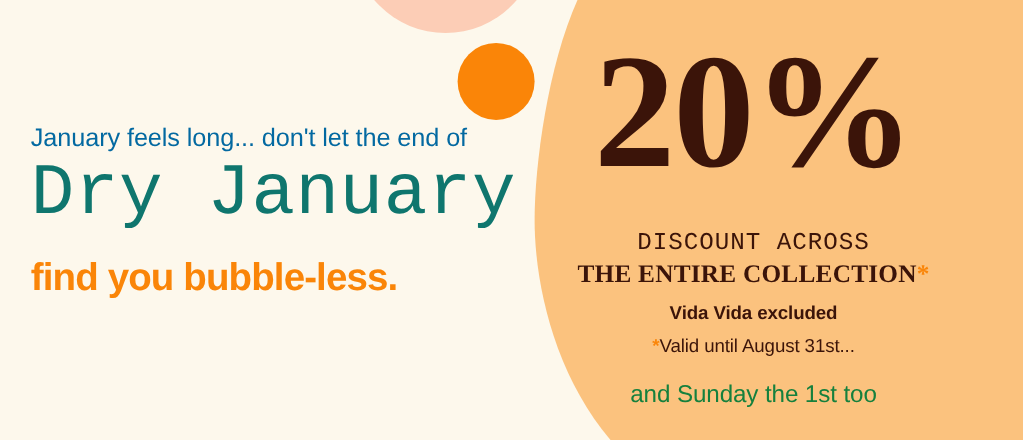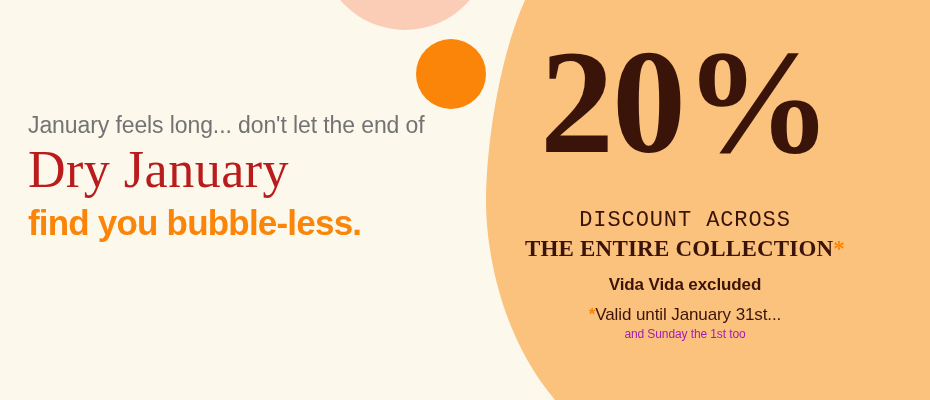--- a/index.html
+++ b/index.html
@@ -72,48 +72,48 @@
   }
 
   
   #left-content {
     position: absolute;
     left: 28px;
     top: 112px;
     width: 440px;
   }
   .tagline {
-    color: #737373;
+    color: #0369a1;
     font-family: "Liberation Sans", sans-serif;
     font-size: 23px;
     font-weight: 400;
     letter-spacing: -0.1px;
     line-height: 1.15;
     white-space: nowrap;
     margin: 0;
   }
   .headline-serif {
-    color: #b91c1c;
-    font-family: Liberation Serif, serif;
-    font-size: 52px;
+    color: #0f766e;
+    font-family: Liberation Mono, monospace;
+    font-size: 66px;
     font-weight: 400;
     line-height: 1.0;
     letter-spacing: 0.5px;
     white-space: nowrap;
     margin: 6px 0 0 0;
   }
   .subline-orange {
     color: #FA8508;
     font-family: "Liberation Sans", sans-serif;
     font-size: 35px;
     font-weight: 700;
     letter-spacing: -0.8px;
     line-height: 1.0;
     white-space: nowrap;
-    margin: 9px 0 0 0;
+    margin: 25px 0 0 0;
   }
 
   
   .pct-wrap {
     position: absolute;
     left: 0;
     top: 28px;
     width: 490px;
     text-align: center;
   }
@@ -169,27 +169,27 @@
     color: #3B1409;
     font-family: "Liberation Sans", sans-serif;
     font-size: 17px;
     font-weight: 400;
     letter-spacing: -0.1px;
     line-height: 1.3;
     margin: 10px 0 0 0;
     white-space: nowrap;
   }
   .line-valid2 {
-    color: #a21caf;
-    font-family: "Liberation Sans", sans-serif;
-    font-size: 12px;
+    color: #15803d;
+    font-family: "Liberation Sans", sans-serif;
+    font-size: 22px;
     font-weight: 400;
     letter-spacing: -0.1px;
     line-height: 1.3;
-    margin: 1px 0 0 0;
+    margin: 18px 0 0 0;
     white-space: nowrap;
   }
   .ast {
     color: #FA8508;
     font-weight: 700;
   }
 </style>
 </head>
 <body>
 
@@ -214,21 +214,21 @@
       <div class="promo-lines">
         <div class="line-discount">DISCOUNT ACROSS</div>
 
         <div class="line-collection">
           <span>THE ENTIRE COLLECTION</span><span class="ast">*</span>
         </div>
 
         <div class="line-excluded">Vida Vida excluded</div>
 
         <div class="line-valid">
-          <span class="ast">*</span><span>Valid until January 31st...</span>
+          <span class="ast">*</span><span>Valid until August 31st...</span>
         </div>
 
         <div class="line-valid2">and Sunday the 1st too</div>
       </div>
 
     </div>
   </div>
 
   <div id="left-content">
     <div class="tagline">January feels long... don't let the end of</div>

